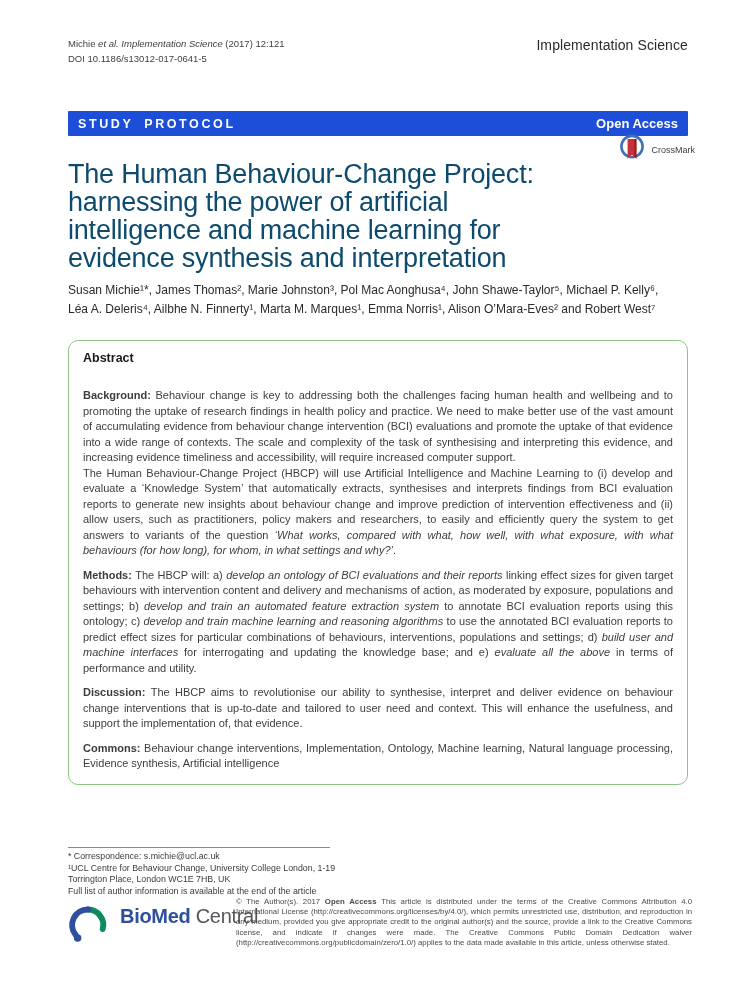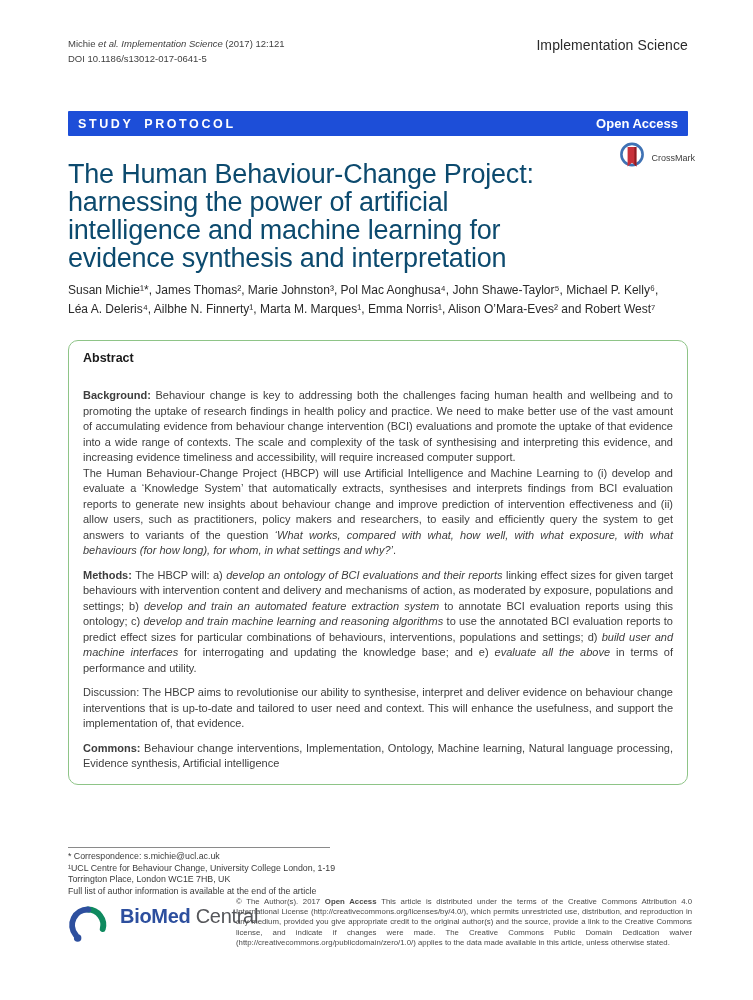--- a/index.html
+++ b/index.html
@@ -22,21 +22,21 @@
   .banner {
     margin-top: 45px; width: 620px; height: 25px;
     background: #1d4ed8; color: #ffffff;
     display: flex; justify-content: space-between; align-items: center;
     padding: 0 10px; border-radius: 1px;
   }
   .banner-kind { font-size: 12.5px; font-weight: 700; letter-spacing: 2.6px; word-spacing: 5px; }
   .banner-access { font-size: 13px; font-weight: 700; }
 
   
-  .crossmark { position: absolute; top: 141px; right: 58px; display: flex; align-items: center; gap: 4px; cursor: pointer; }
+  .crossmark { position: absolute; top: 133px; right: 58px; display: flex; align-items: center; gap: 4px; cursor: pointer; }
   .crossmark-label { font-size: 9px; color: #3d3d3d; }
 
   
   .title {
     margin-top: 24px; width: 540px;
     font-size: 27px; line-height: 28px; font-weight: 400;
     color: #0c4a6e; letter-spacing: -0.2px;
   }
   .authors {
     margin-top: 9px; width: 620px;
@@ -107,21 +107,21 @@
   </div>
 
   <h1 class="title">The Human Behaviour-Change Project:<br>harnessing the power of artificial<br>intelligence and machine learning for<br>evidence synthesis and interpretation</h1>
   <div class="authors">Susan Michie¹*, James Thomas², Marie Johnston³, Pol Mac Aonghusa⁴, John Shawe-Taylor⁵, Michael P. Kelly⁶,<br>Léa A. Deleris⁴, Ailbhe N. Finnerty¹, Marta M. Marques¹, Emma Norris¹, Alison O’Mara-Eves² and Robert West⁷</div>
 
   <div class="abstract">
     <h2>Abstract</h2>
     <p class="tight"><span style="font-weight: 700;">Background: </span><span>Behaviour change is key to addressing both the challenges facing human health and wellbeing and to promoting the uptake of research findings in health policy and practice. We need to make better use of the vast amount of accumulating evidence from behaviour change intervention (BCI) evaluations and promote the uptake of that evidence into a wide range of contexts. The scale and complexity of the task of synthesising and interpreting this evidence, and increasing evidence timeliness and accessibility, will require increased computer support.</span></p>
     <p><span>The Human Behaviour-Change Project (HBCP) will use Artificial Intelligence and Machine Learning to (i) develop and evaluate a ‘Knowledge System’ that automatically extracts, synthesises and interprets findings from BCI evaluation reports to generate new insights about behaviour change and improve prediction of intervention effectiveness and (ii) allow users, such as practitioners, policy makers and researchers, to easily and efficiently query the system to get answers to variants of the question </span><span style="font-style: italic;">‘What works, compared with what, how well, with what exposure, with what behaviours (for how long), for whom, in what settings and why?’</span><span>.</span></p>
     <p><span style="font-weight: 700;">Methods: </span><span>The HBCP will: a) </span><span style="font-style: italic;">develop an ontology of BCI evaluations and their reports </span><span>linking effect sizes for given target behaviours with intervention content and delivery and mechanisms of action, as moderated by exposure, populations and settings; b) </span><span style="font-style: italic;">develop and train an automated feature extraction system </span><span>to annotate BCI evaluation reports using this ontology; c) </span><span style="font-style: italic;">develop and train machine learning and reasoning algorithms </span><span>to use the annotated BCI evaluation reports to predict effect sizes for particular combinations of behaviours, interventions, populations and settings; d) </span><span style="font-style: italic;">build user and machine interfaces </span><span>for interrogating and updating the knowledge base; and e) </span><span style="font-style: italic;">evaluate all the above </span><span>in terms of performance and utility.</span></p>
-    <p><span style="font-weight: 400; margin-top: 22px;">Discussion: </span><span>The HBCP aims to revolutionise our ability to synthesise, interpret and deliver evidence on behaviour change interventions that is up-to-date and tailored to user need and context. This will enhance the usefulness, and support the implementation of, that evidence.</span></p>
+    <p><span style="font-weight: 700; margin-top: 22px;">Discussion: </span><span>The HBCP aims to revolutionise our ability to synthesise, interpret and deliver evidence on behaviour change interventions that is up-to-date and tailored to user need and context. This will enhance the usefulness, and support the implementation of, that evidence.</span></p>
     <p><span style="font-weight: 700;">Commons: </span><span>Behaviour change interventions, Implementation, Ontology, Machine learning, Natural language processing, Evidence synthesis, Artificial intelligence</span></p>
   </div>
 
   <hr class="fn-rule">
   <div class="fn">* Correspondence: s.michie@ucl.ac.uk<br>¹UCL Centre for Behaviour Change, University College London, 1-19<br>Torrington Place, London WC1E 7HB, UK<br>Full list of author information is available at the end of the article</div>
 
   <div class="bottom">
     <div class="logo">
       <span>
         <svg width="40" height="40" viewBox="0 0 44 44">

